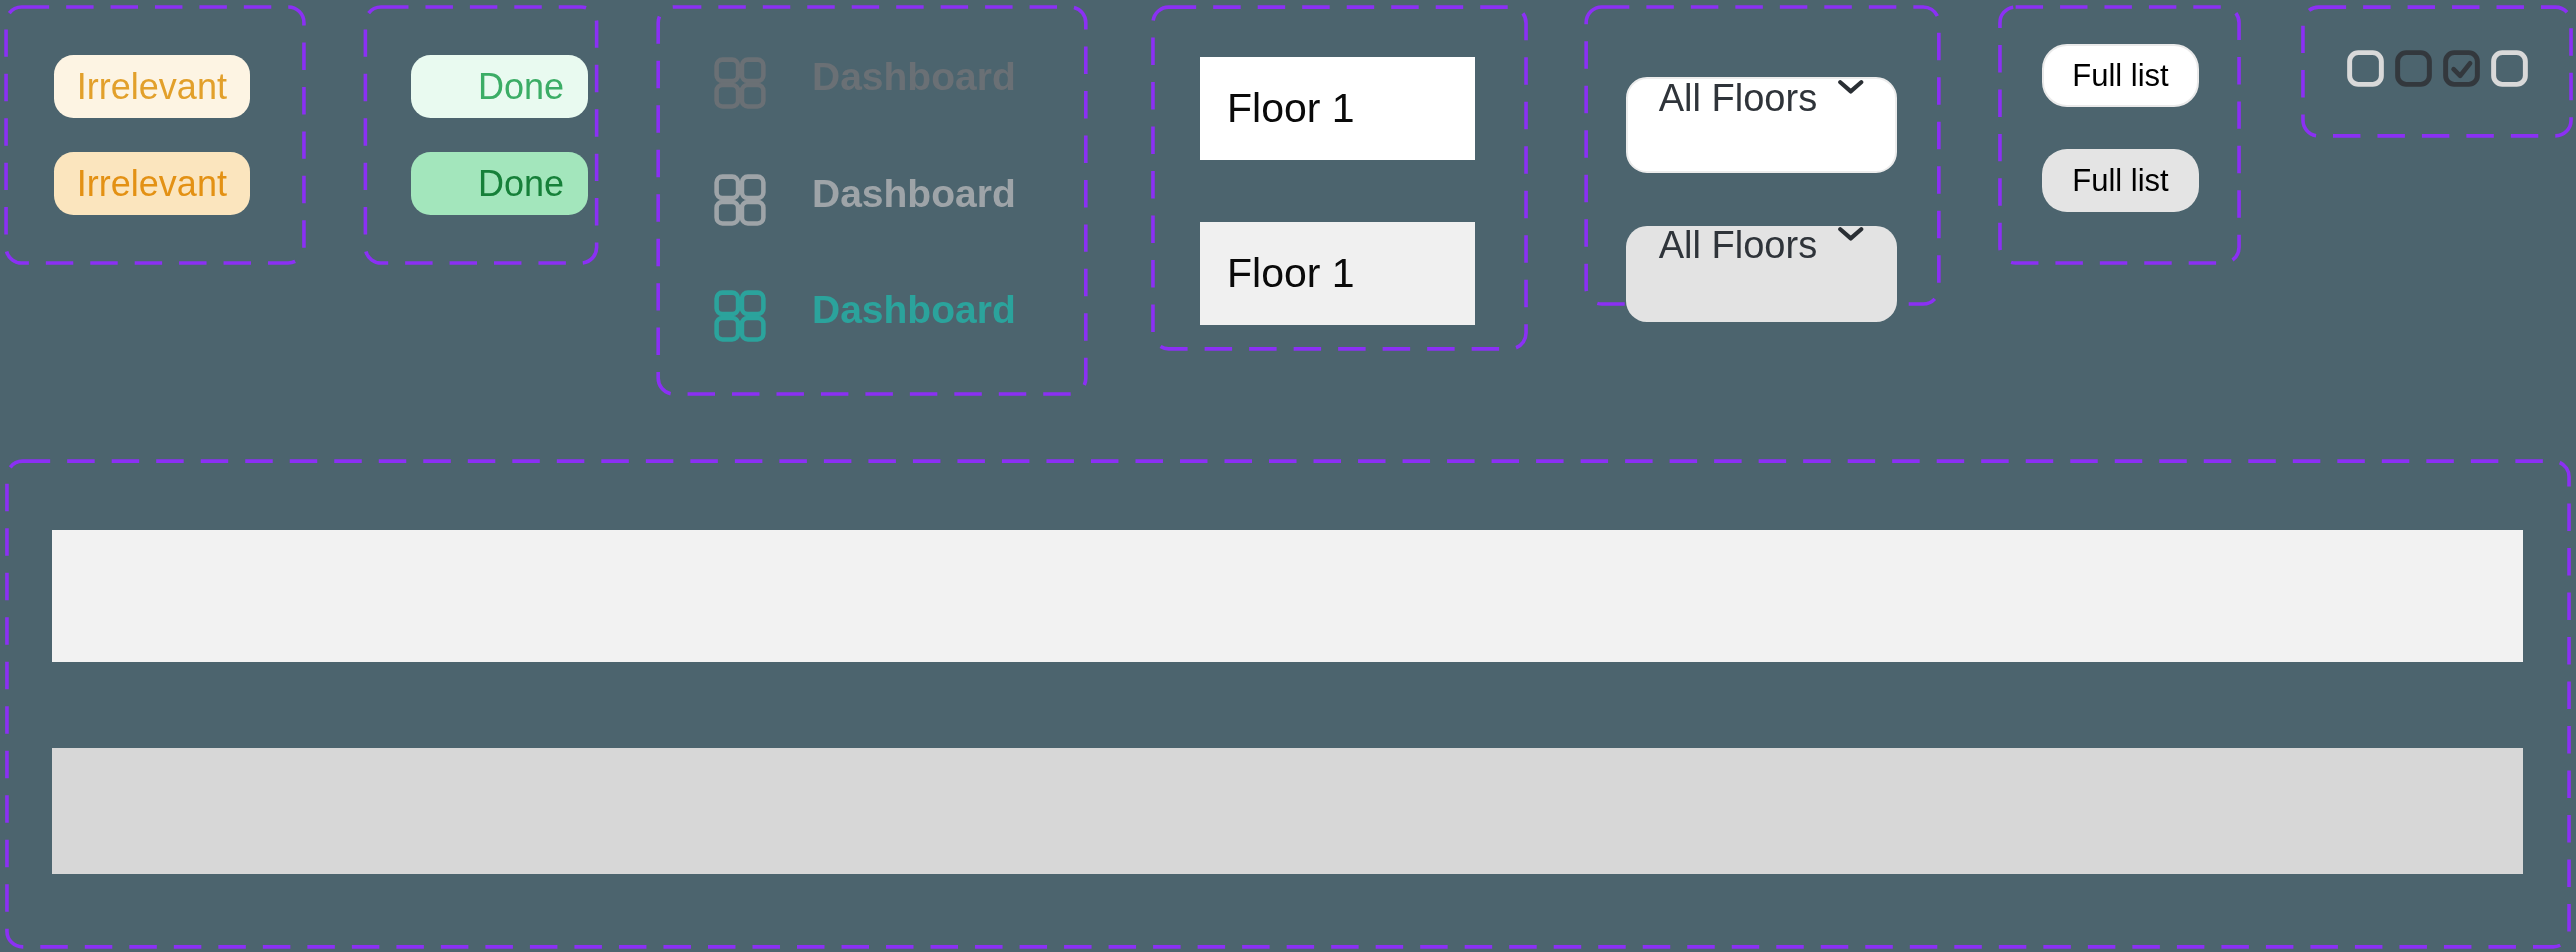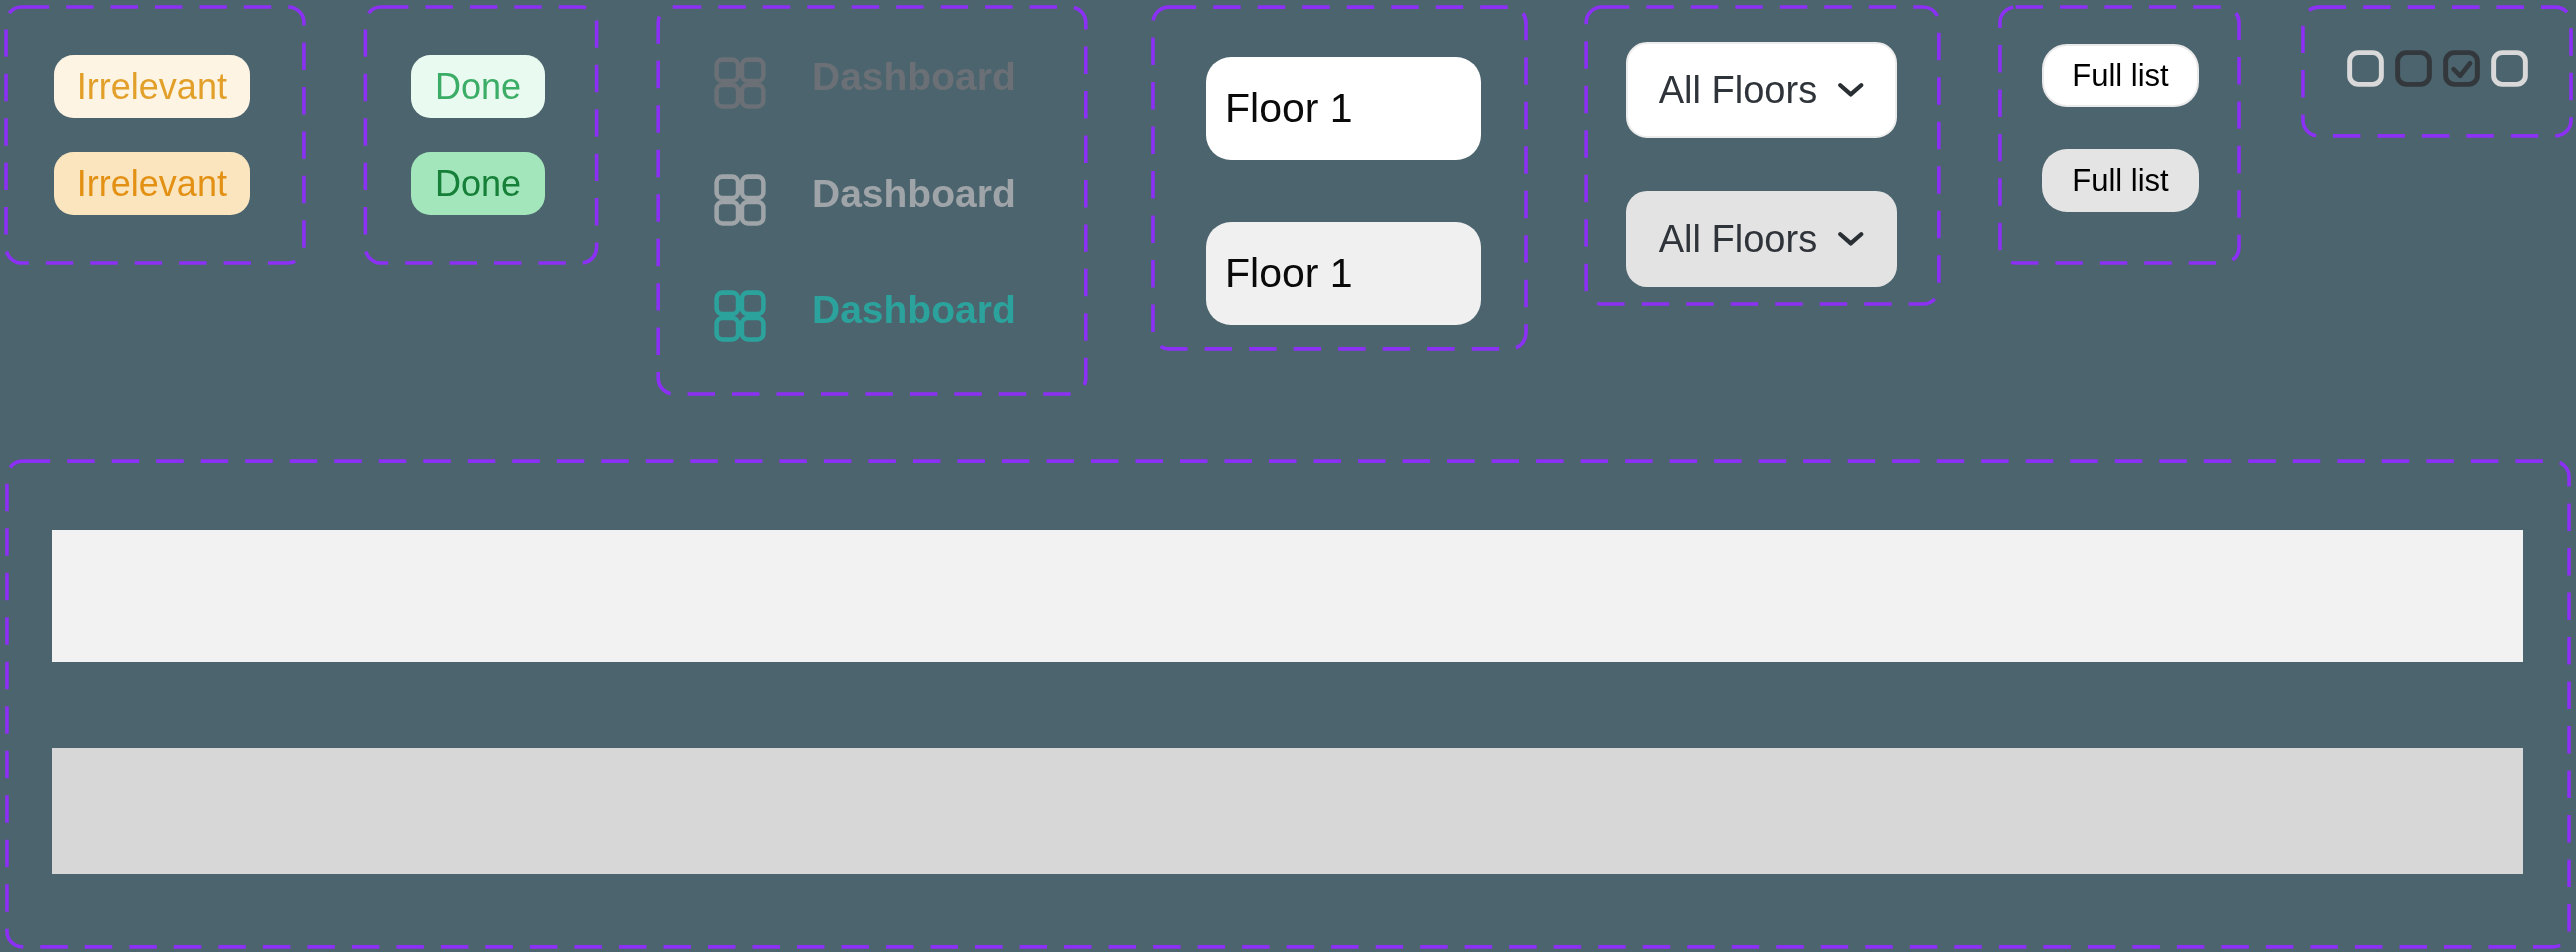--- a/index.html
+++ b/index.html
@@ -16,42 +16,42 @@
   .box-floor{left:1151px;top:5.2px;width:377px;height:346px;}
   .box-dropdown{left:1584px;top:5.2px;width:357px;height:301px;}
   .box-fulllist{left:1998px;top:5.2px;width:243px;height:260px;}
   .box-checks{left:2301px;top:5.2px;width:272px;height:133px;}
   .box-content{left:5.2px;top:459px;width:2566px;height:490px;}
 
   
   .badge{position:absolute;display:flex;align-items:center;justify-content:center;
          font-size:36px;font-weight:500;border-radius:19.6px;line-height:1;}
   .box-irrelevant .badge{left:50px;width:196px;height:63px;}
-  .box-done .badge{left:48px;width:134px;height:63px;}
+  .box-done .badge{left:48px;width:134px;height:63px;padding-left:43px;}
   .badge.v1{top:50px;}
   .badge.v2{top:147px;}
 
   
   .nav-row{position:absolute;left:58px;display:flex;align-items:flex-start;gap:46px;height:52px;}
   .nav-row.r1{top:52px;}
   .nav-row.r2{top:169px;}
   .nav-row.r3{top:285px;}
   .nav-icon{width:52px;height:52px;flex:0 0 auto;display:block;}
   .nav-label{font-size:39px;font-weight:700;line-height:1;white-space:nowrap;}
 
   
-  .floor-item{position:absolute;left:55px;width:275px;height:103px;display:flex;align-items:center;
-              padding-left:19px;box-sizing:border-box;font-size:41px;font-weight:400;color:#0a0a0a;line-height:1;border-radius:25px;}
+  .floor-item{position:absolute;left:49px;width:275px;height:103px;display:flex;align-items:center;
+              padding-left:27px;box-sizing:border-box;font-size:41px;font-weight:400;color:#0a0a0a;line-height:1;}
   .floor-item.v1{top:52px;}
   .floor-item.v2{top:217px;}
 
   
   .dd{position:absolute;left:42px;width:271px;height:96px;border-radius:21px;box-sizing:border-box;
-      display:flex;align-items:center;justify-content:center;gap:19.6px;
-      font-size:38px;font-weight:500;color:#2F343A;line-height:1;}
+      display:flex;justify-content:center;gap:19.6px;
+      font-size:38px;font-weight:500;color:#2F343A;line-height:1;margin-top:35px;}
   .dd.v1{top:37px;border:2.6px solid #ECECEC;}
   .dd.v2{top:186px;}
   .chev{display:block;}
 
   
   .pill{position:absolute;left:44px;width:157px;height:63px;border-radius:25px;box-sizing:border-box;
         display:flex;align-items:center;justify-content:center;
         font-size:31px;font-weight:500;color:#000000;line-height:1;}
   .pill.v1{top:39px;border:2.6px solid #EAEAEA;}
   .pill.v2{top:144px;}

